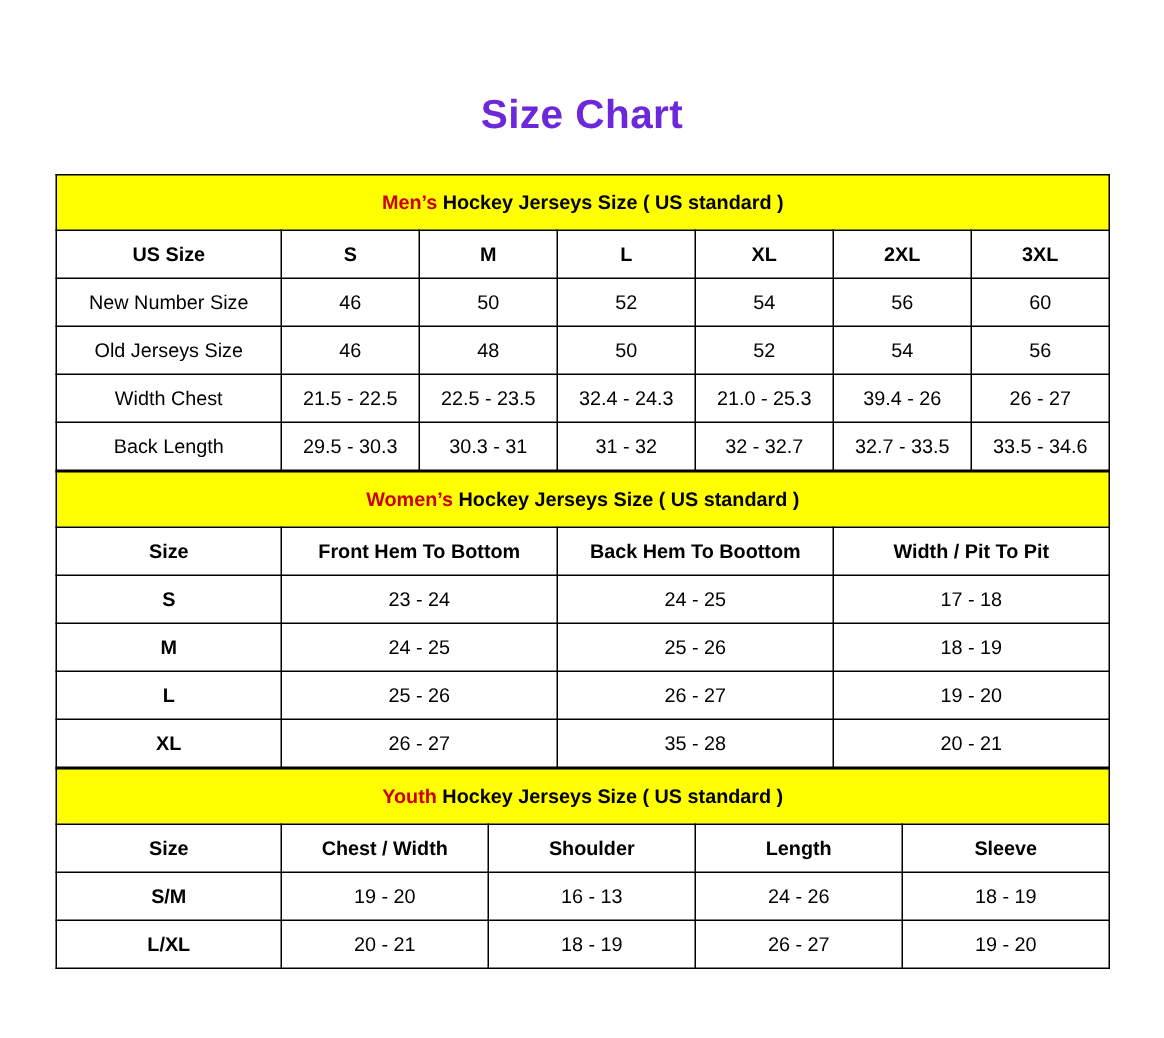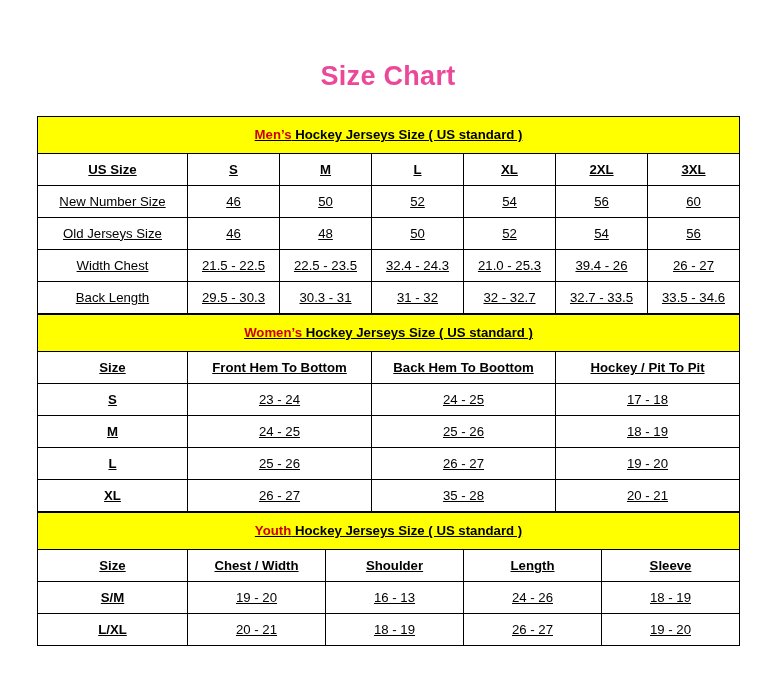--- a/index.html
+++ b/index.html
@@ -16,31 +16,30 @@
   }
   .page {
     width: 776px;
     height: 692px;
     position: relative;
     background: #ffffff;
     box-sizing: border-box;
   }
   .title {
     text-align: center;
-    color: #ec4899;
+    color: #6d28d9;
     font-size: 27px;
     font-weight: bold;
     letter-spacing: 0.3px;
     padding-top: 62px;
     padding-bottom: 0;
     line-height: 1.1;
   }
   .chart-wrap {
     padding: 24px 37px 4px 37px;
-    text-decoration: underline;
   }
   table.size-table {
     border-collapse: collapse;
     width: 702px;
     table-layout: fixed;
   }
   table.size-table td {
     border: 1px solid #000000;
     text-align: center;
     vertical-align: middle;
@@ -146,21 +145,21 @@
         <col style="width:184px">
       </colgroup>
       <tbody>
         <tr>
           <td class="section-banner" colspan="4"><span class="accent">Women’s</span><span> Hockey Jerseys Size ( US standard )</span></td>
         </tr>
         <tr class="hdr-row">
           <td>Size</td>
           <td>Front Hem To Bottom</td>
           <td>Back Hem To Boottom</td>
-          <td>Hockey / Pit To Pit</td>
+          <td>Width / Pit To Pit</td>
         </tr>
         <tr>
           <td class="bold-cell">S</td>
           <td>23 - 24</td>
           <td>24 - 25</td>
           <td>17 - 18</td>
         </tr>
         <tr>
           <td class="bold-cell">M</td>
           <td>24 - 25</td>

